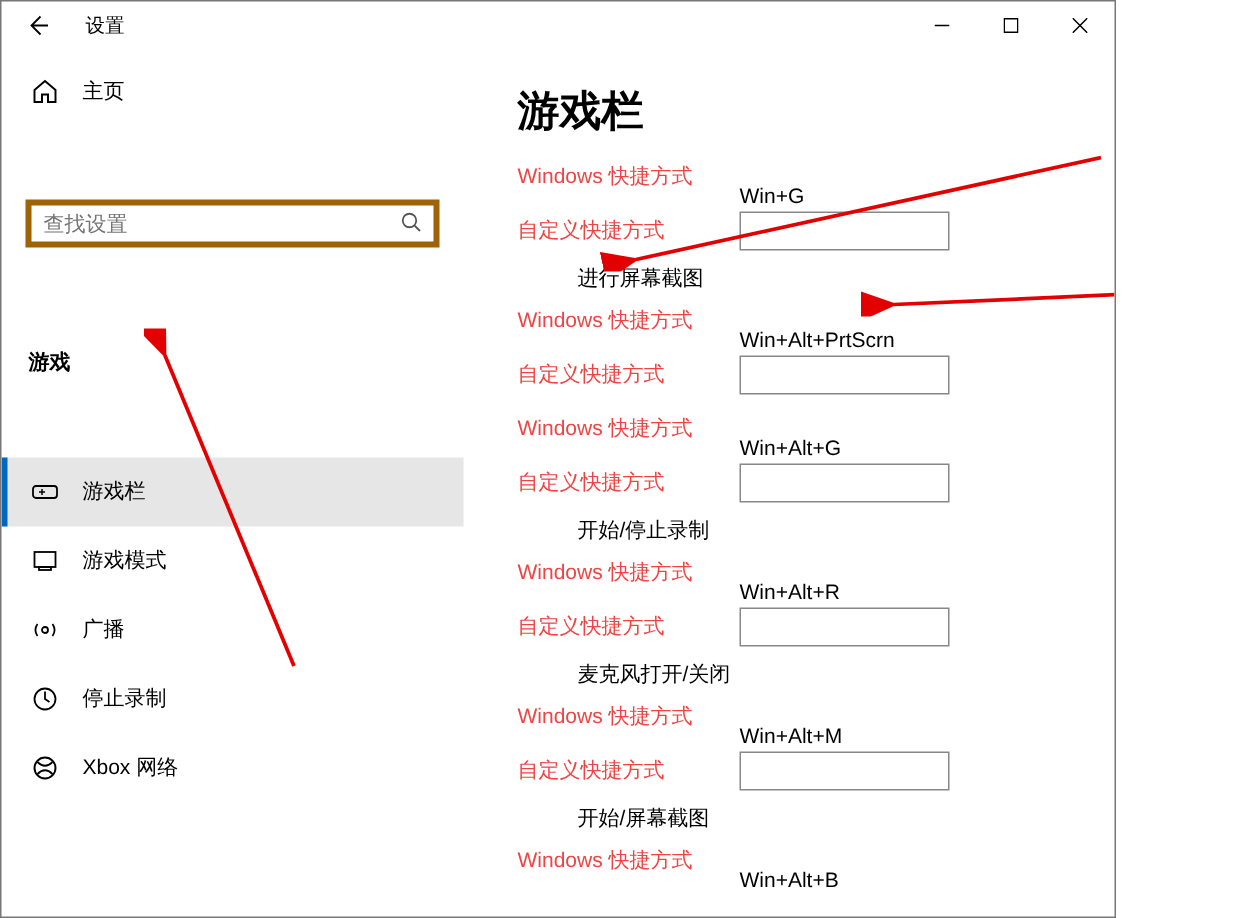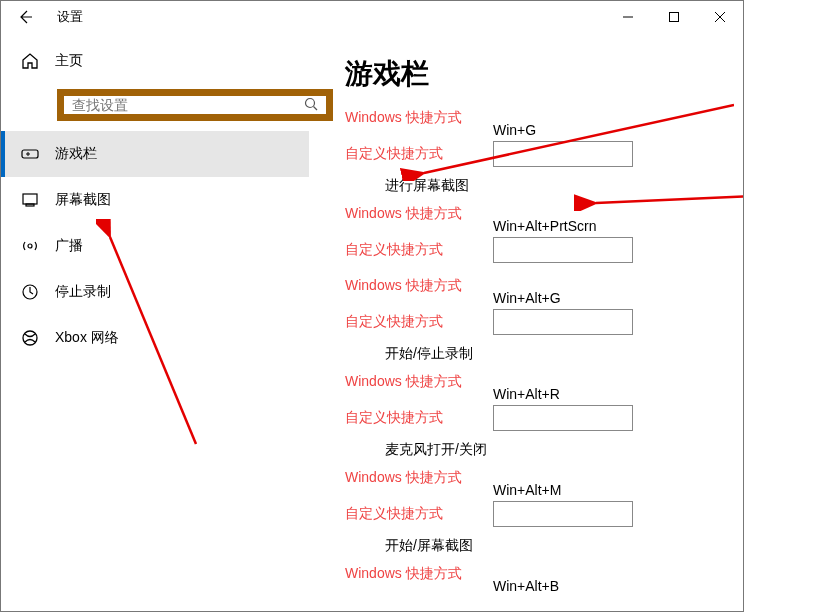--- a/index.html
+++ b/index.html
@@ -4,25 +4,25 @@
 <style>
   * { box-sizing: border-box; margin: 0; padding: 0; }
   html, body { width: 836px; height: 612px; font-family: "Microsoft YaHei", "Segoe UI", sans-serif; font-size: 14px; color: #000; background: #fff; overflow: hidden; }
   .window { width: 744px; height: 612px; border: 1px solid #777; position: relative; display: flex; flex-direction: column; }
   .titlebar { height: 32px; display: flex; align-items: center; position: relative; }
   .back-btn { width: 48px; height: 32px; display: flex; align-items: center; justify-content: center; font-size: 16px; }
   .title-text { font-size: 13px; margin-left: 8px; }
   .win-controls { position: absolute; right: 0; top: 0; display: flex; }
   .win-ctrl { width: 46px; height: 32px; display: flex; align-items: center; justify-content: center; font-size: 12px; }
   .body { flex: 1; display: flex; overflow: hidden; }
-  .sidebar { width: 308px; display: flex; flex-direction: column; padding-top: 8px; }
+  .sidebar { width: 308px; display: flex; flex-direction: column; padding-top: 8px; gap: 44px; }
   .home-row { display: flex; align-items: center; height: 40px; padding-left: 20px; gap: 16px; }
   .home-row .icon { width: 18px; height: 18px; display:flex; align-items:center; justify-content:center;}
   .search-wrap { padding: 8px 16px 10px 16px; }
-  .search-box { width: 100%; height: 32px; border: 7px solid #a16207; display: flex; align-items: center; padding: 0 8px; margin-left: 40px; }
+  .search-box { width: 100%; height: 32px; border: 4px solid #a16207; display: flex; align-items: center; padding: 0 8px; }
   .search-box input { flex: 1; border: none; outline: none; font-size: 14px; background: transparent; font-family: inherit; }
   .search-icon { color: #555; font-size: 14px; }
   .section-title { padding: 14px 16px 10px 18px; font-size: 14px; font-weight: 600; }
   .nav-item { height: 46px; display: flex; align-items: center; padding-left: 20px; gap: 16px; position: relative; }
   .nav-item .icon { width: 18px; height: 18px; display:flex; align-items:center; justify-content:center; color:#222;}
   .nav-item.selected { background: #e6e6e6; }
   .nav-item.selected::before { content:""; position:absolute; left:0; top:0; bottom:0; width:4px; background:#0067c0; }
   .content { flex: 1; padding: 22px 24px 0 36px; overflow: hidden; position: relative; }
   .page-title { font-size: 28px; font-weight: 600; margin-bottom: 12px; }
   .shortcut-row { display: flex; align-items: center; margin-bottom: 10px; height: 26px; }
@@ -80,40 +80,41 @@
           <input type="text" placeholder="查找设置" style="">
           <span class="search-icon">
             <svg width="14" height="14" viewBox="0 0 14 14">
                 <circle cx="6" cy="6" r="4.5" stroke="#555" stroke-width="1.2" fill="none"></circle>
                 <line x1="9.5" y1="9.5" x2="13" y2="13" stroke="#555" stroke-width="1.2"></line>
               </svg>
           </span>
         </div>
       </div>
 
+      <div class="section-title">游戏</div>
 
       <div id="nav-list">
           <div class="nav-item selected">
             <span class="icon">
               <svg width="18" height="18" viewBox="0 0 18 18">
                 <rect x="1" y="5" width="16" height="8" rx="2" stroke="#000" stroke-width="1.2" fill="none"></rect>
                 <line x1="5" y1="9" x2="9" y2="9" stroke="#000"></line>
                 <line x1="7" y1="7" x2="7" y2="11" stroke="#000"></line>
               </svg>
             </span>
             <span>游戏栏</span>
           </div>
           <div class="nav-item">
             <span class="icon">
               <svg width="18" height="18" viewBox="0 0 18 18">
                 <rect x="2" y="3" width="14" height="10" stroke="#000" stroke-width="1.2" fill="none"></rect>
                 <rect x="5" y="13" width="8" height="2" stroke="#000" stroke-width="1.2" fill="none"></rect>
               </svg>
             </span>
-            <span>屏幕截图</span>
+            <span>游戏模式</span>
           </div>
           <div class="nav-item">
             <span class="icon">
               <svg width="18" height="18" viewBox="0 0 18 18">
                 <circle cx="9" cy="9" r="2" stroke="#000" stroke-width="1.2" fill="none"></circle>
                 <path d="M4 5 A7 7 0 0 0 4 13 M14 5 A7 7 0 0 1 14 13" stroke="#000" stroke-width="1.2" fill="none"></path>
               </svg>
             </span>
             <span>广播</span>
           </div>

